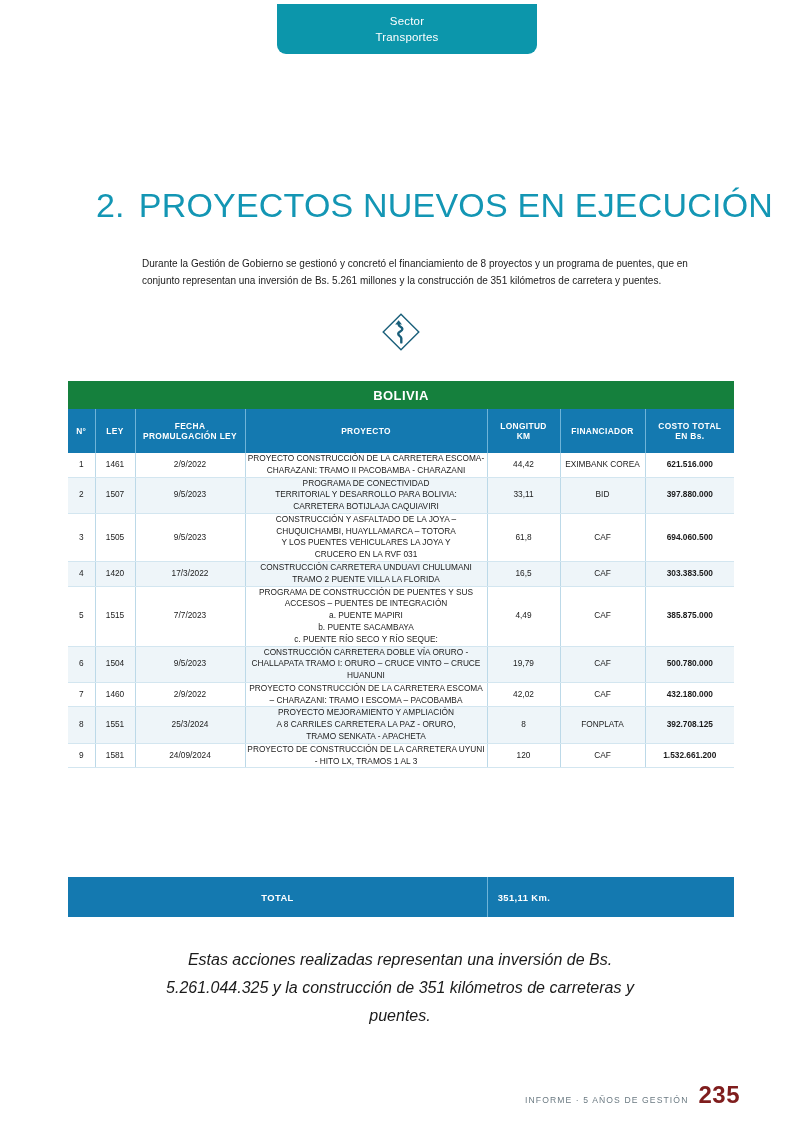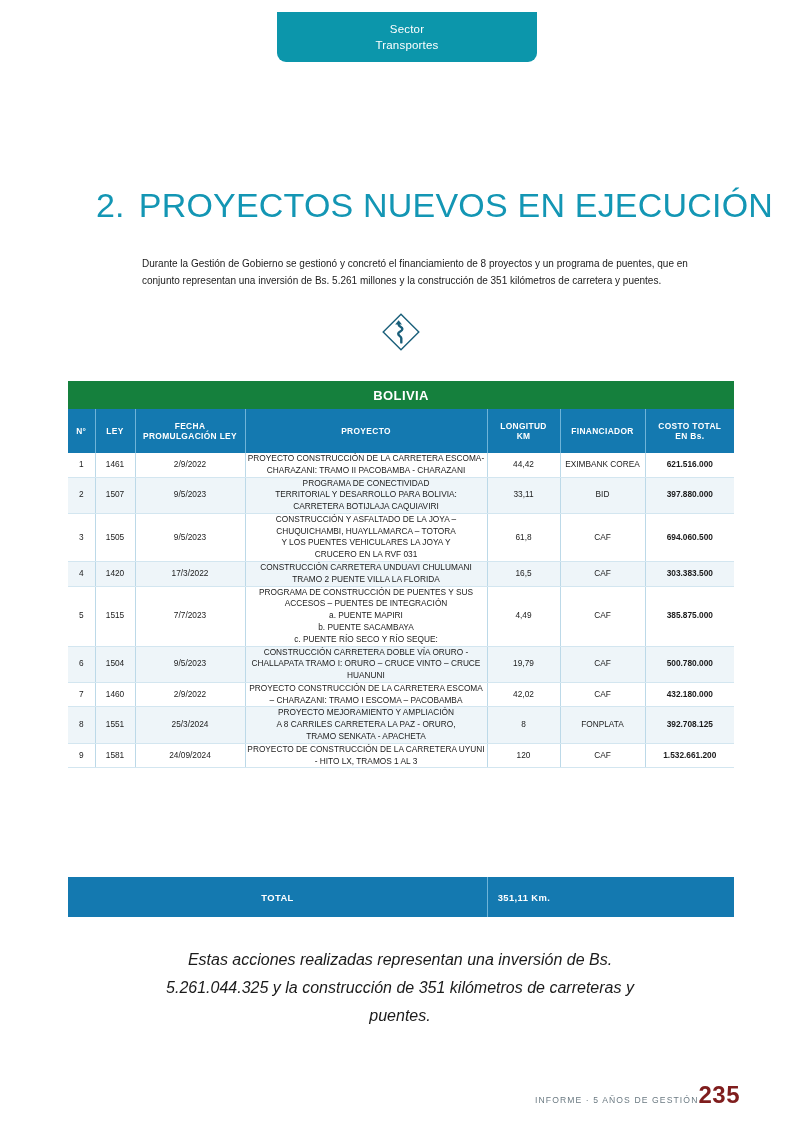--- a/index.html
+++ b/index.html
@@ -11,21 +11,21 @@
     width: 800px; height: 1131px;
     position: relative;
     font-family: "Liberation Sans", sans-serif;
     color: #1b1b1b;
     overflow: hidden;
   }
 
   
   .sector-tab {
     position: absolute;
-    left: 277px; top: 12px;
+    left: 277px; top: 4px;
     width: 260px; height: 50px;
     background: #0c96ab;
     border-bottom-left-radius: 9px;
     border-bottom-right-radius: 9px;
     display: flex;
     flex-direction: column;
     align-items: center;
     justify-content: center;
     gap: 2px;
   }
@@ -158,20 +158,21 @@
     line-height: 1.75;
     color: #1b1b1b;
   }
 
   
   .page-footer {
     position: absolute;
     right: 60px; bottom: 22px;
     display: flex;
     align-items: baseline;
+    gap: 10px;
   }
   .footer-label {
     font-size: 8.6px;
     letter-spacing: 1.1px;
     color: #6b7a82;
   }
   .footer-page {
     font-size: 24px;
     font-weight: bold;
     color: #7f1d1d;

